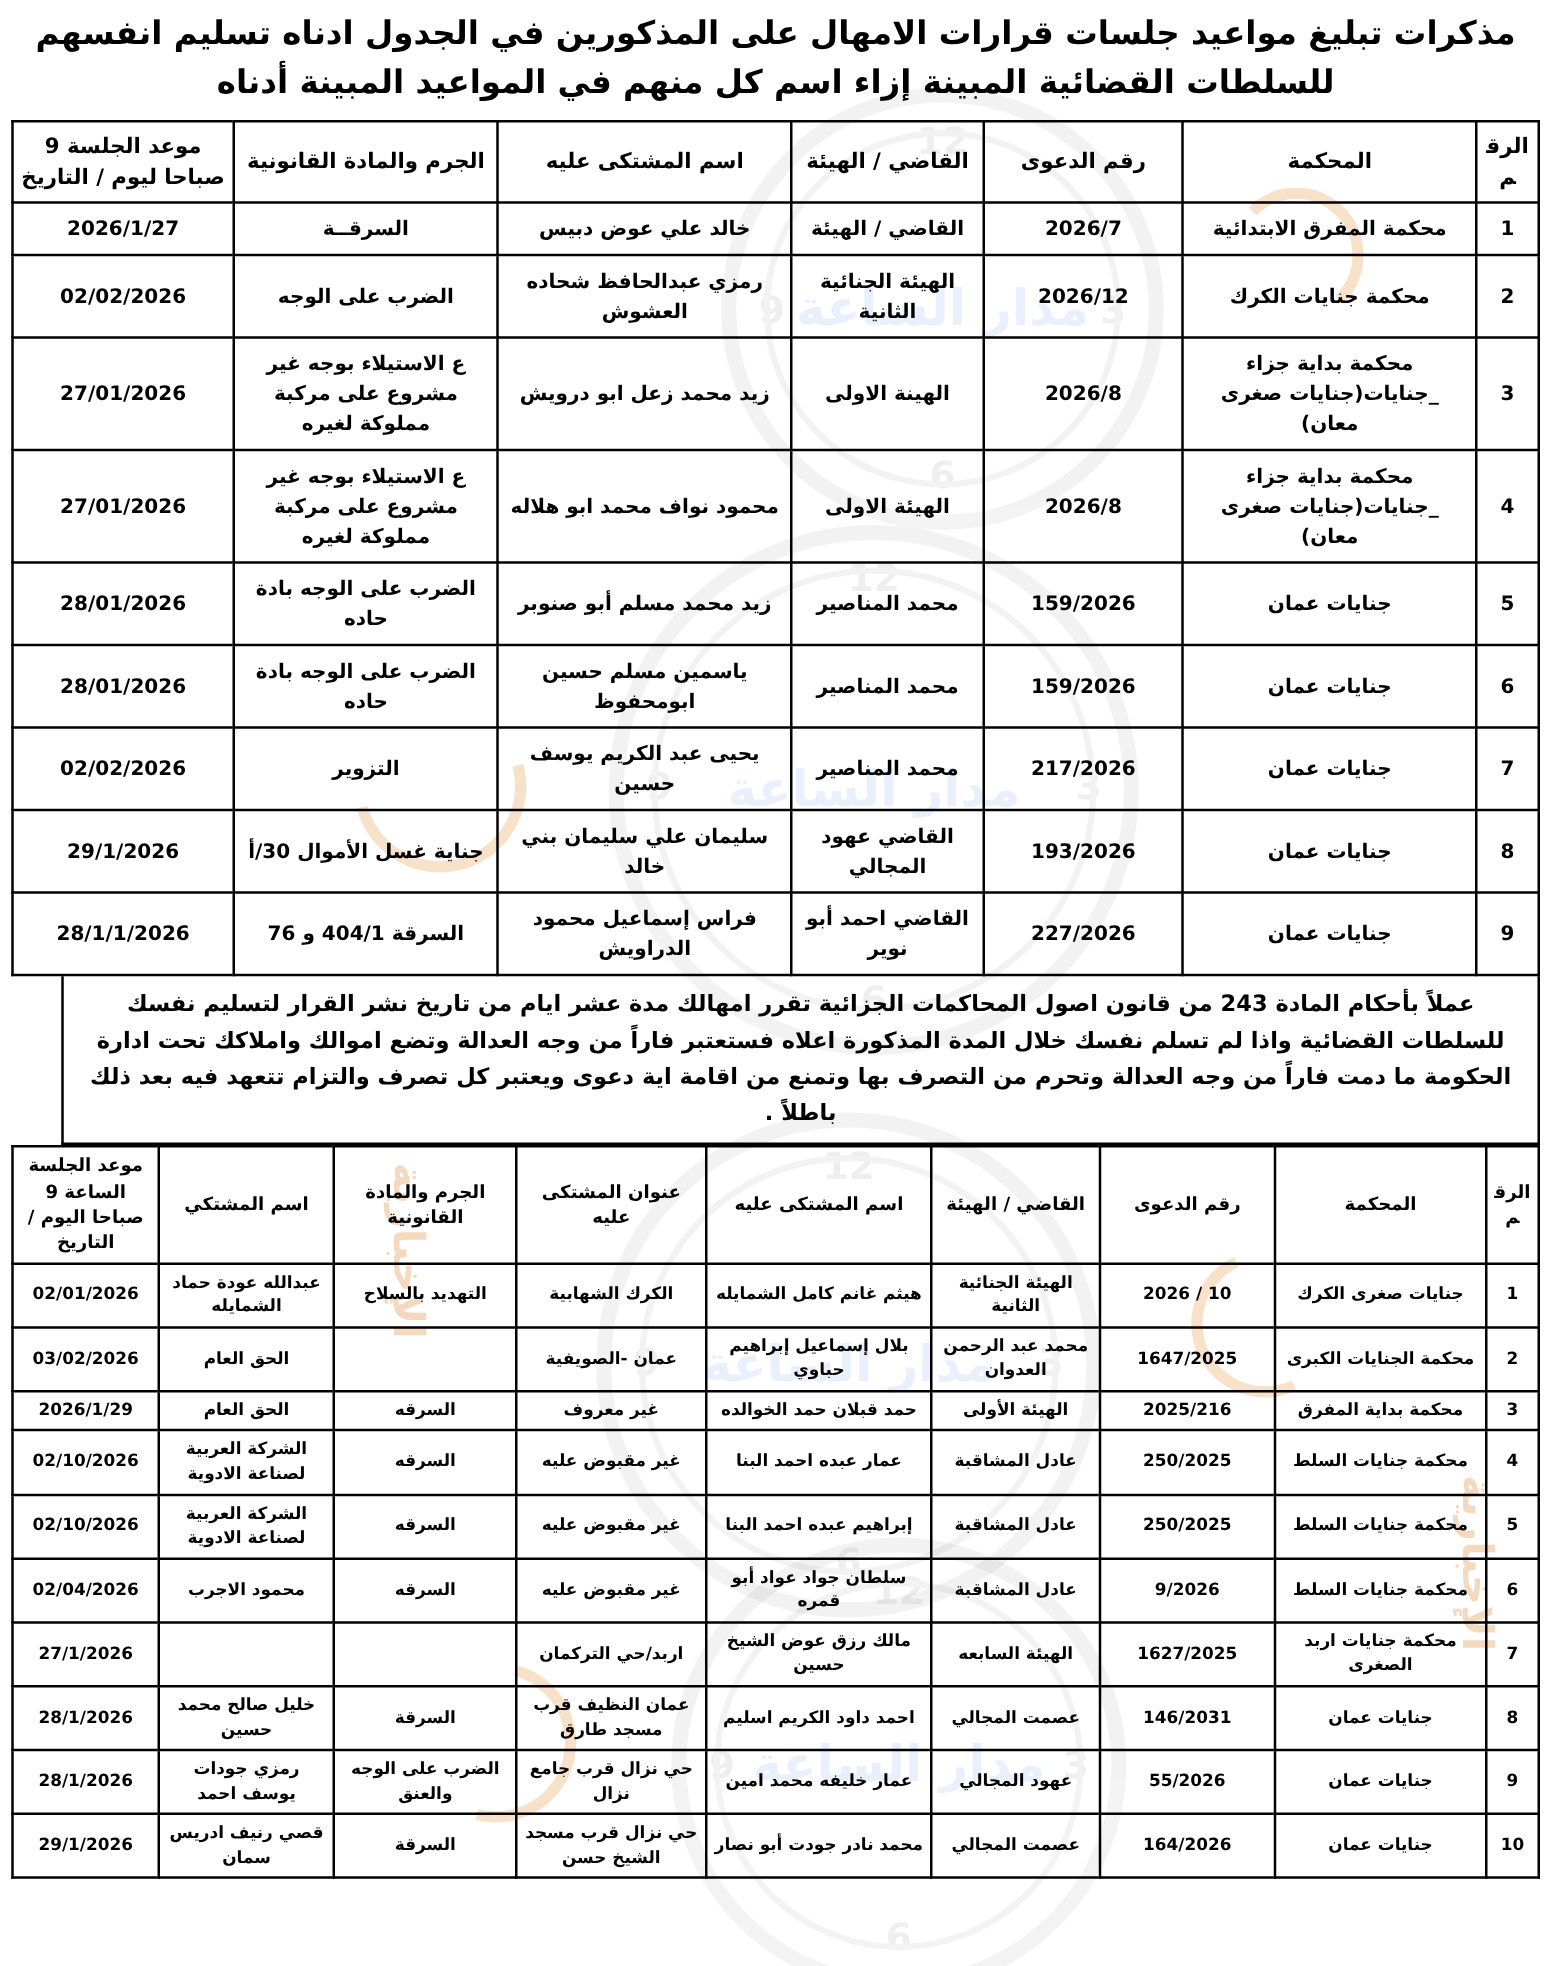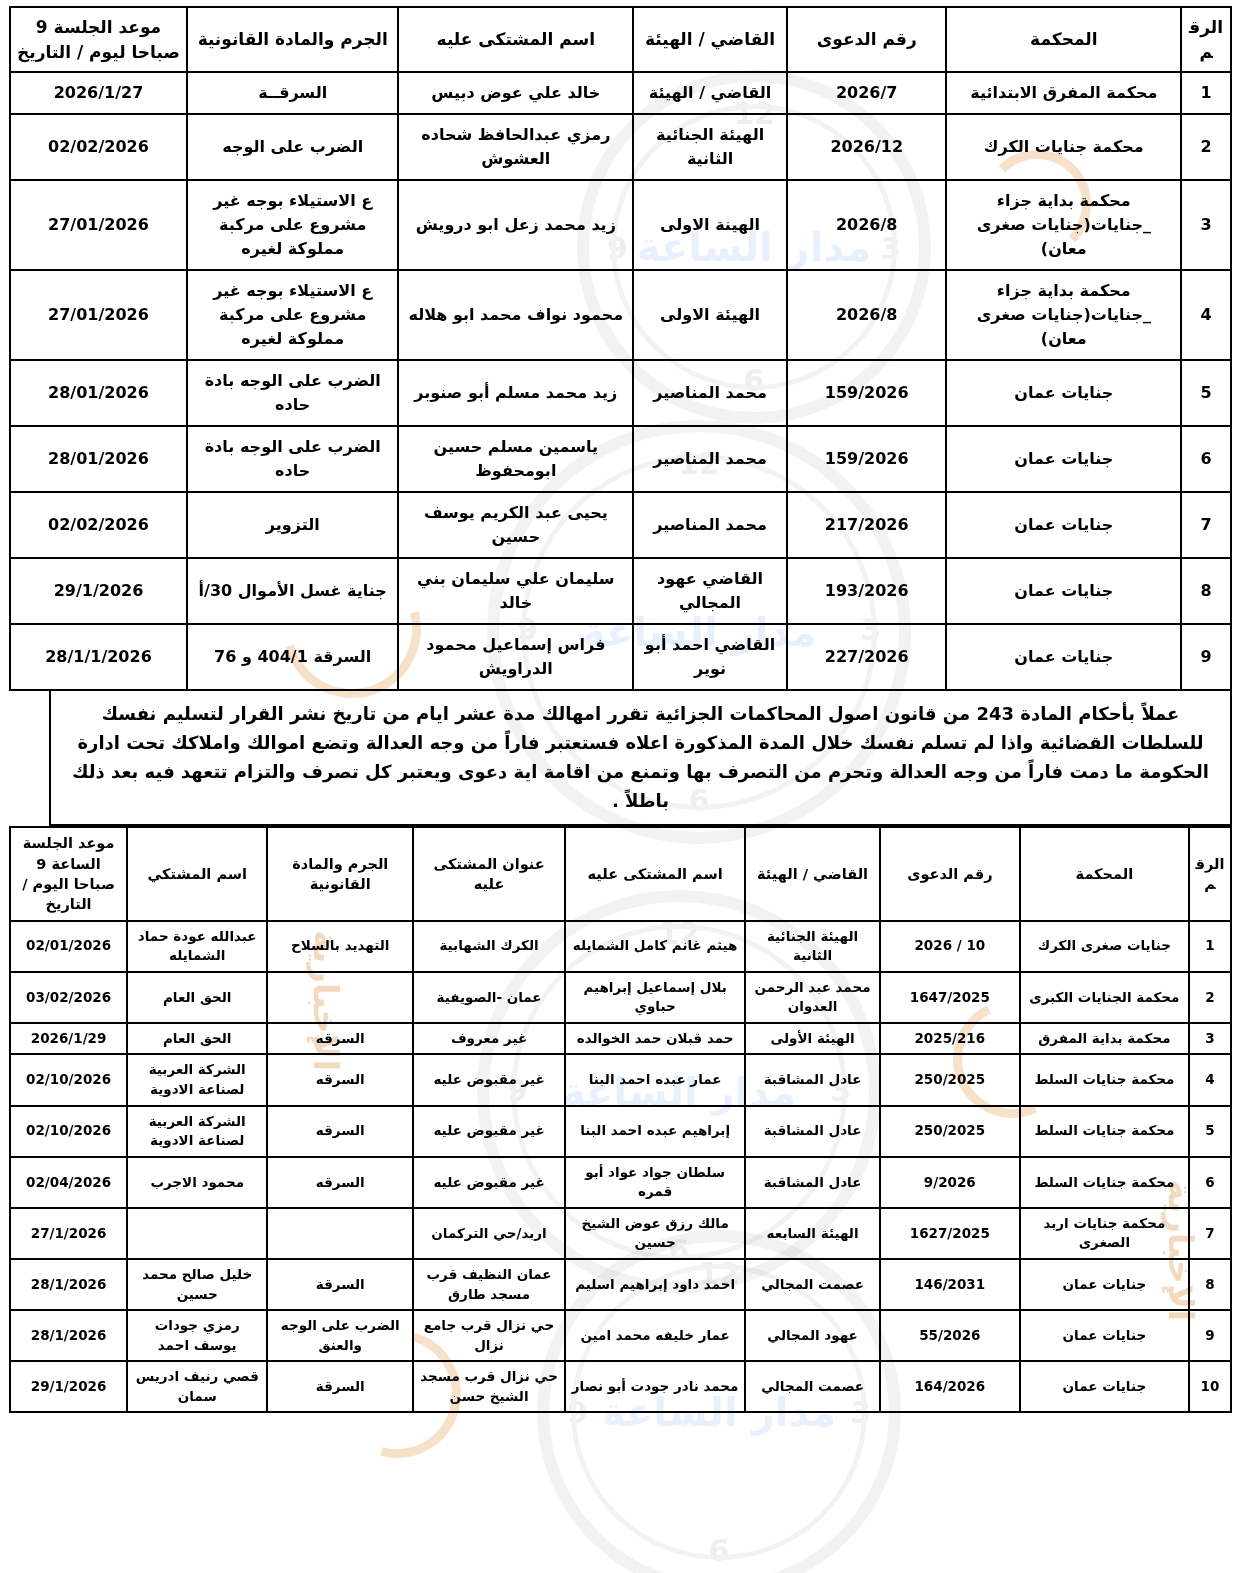--- a/index.html
+++ b/index.html
@@ -161,20 +161,21 @@
     <div class="wm-arc arc1"></div>
     <div class="wm-arc arc2"></div>
     <div class="wm-arc arc3"></div>
     <div class="wm-arc arc4"></div>
     <span class="wm-vtext vt1">الإخبارية</span>
     <span class="wm-vtext vt2">الإخبارية</span>
   </div>
 
   <div class="content">
 
+    <div class="doc-title">مذكرات تبليغ مواعيد جلسات قرارات الامهال على المذكورين في الجدول ادناه تسليم انفسهم للسلطات القضائية المبينة إزاء اسم كل منهم في المواعيد المبينة أدناه</div>
 
     <table class="court t1">
       <thead>
         <tr>
             <th>الرقم</th>
             <th>المحكمة</th>
             <th>رقم الدعوى</th>
             <th>القاضي / الهيئة</th>
             <th>اسم المشتكى عليه</th>
             <th>الجرم والمادة القانونية</th>
@@ -359,21 +360,21 @@
             <td>اربد/حي التركمان</td>
             <td></td>
             <td></td>
             <td>27/1/2026</td>
           </tr>
           <tr>
             <td>8</td>
             <td>جنايات عمان</td>
             <td>146/2031</td>
             <td>عصمت المجالي</td>
-            <td>احمد داود إبراهيم اسليم</td>
+            <td>احمد داود الكريم اسليم</td>
             <td>عمان النظيف قرب مسجد طارق</td>
             <td>السرقة</td>
             <td>خليل صالح محمد حسين</td>
             <td>28/1/2026</td>
           </tr>
           <tr>
             <td>9</td>
             <td>جنايات عمان</td>
             <td>55/2026</td>
             <td>عهود المجالي</td>

